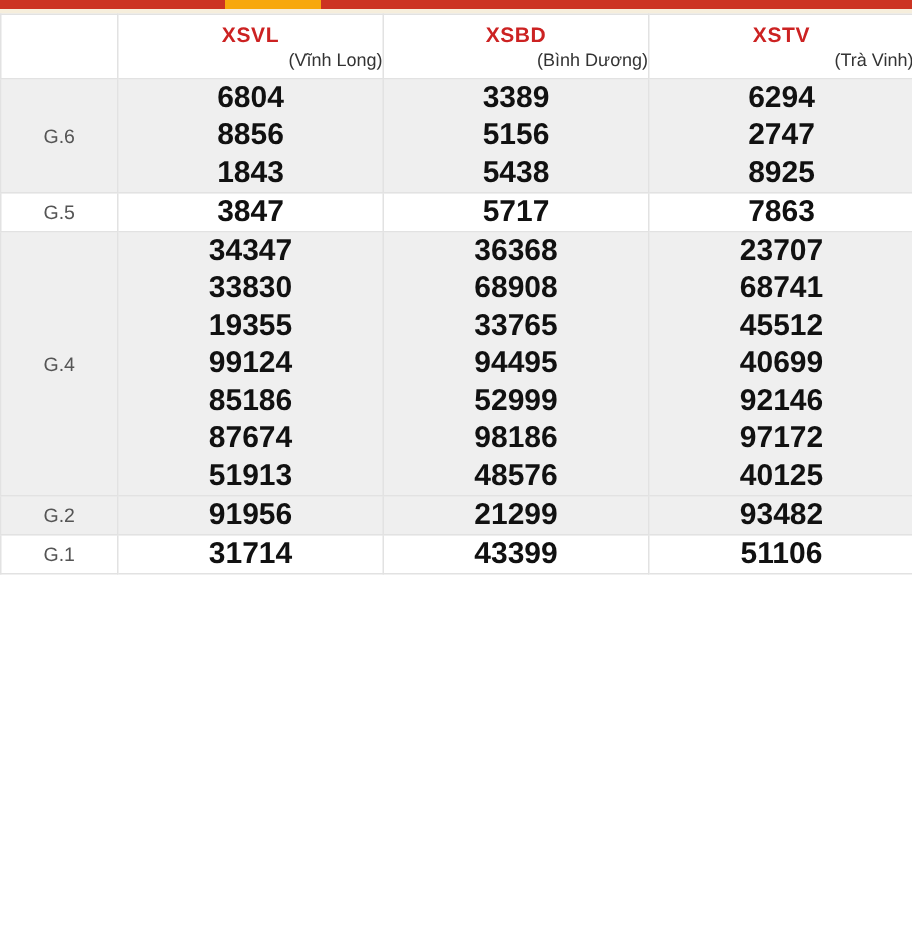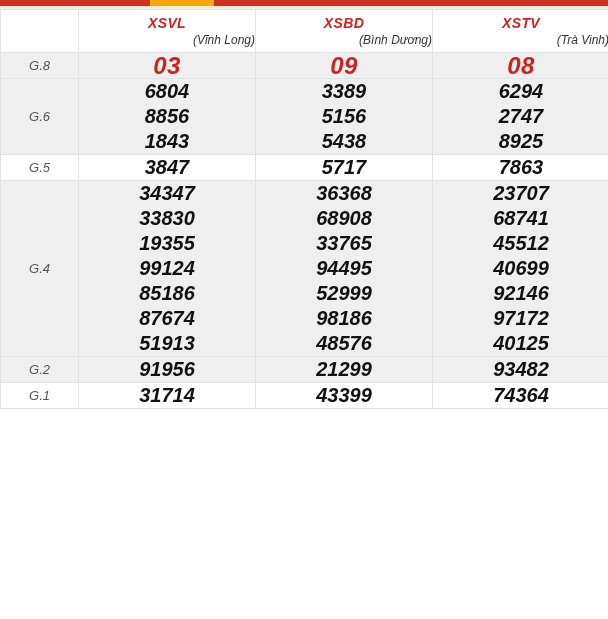--- a/index.html
+++ b/index.html
@@ -32,21 +32,20 @@
   .topbar-underline {
     width: 608px;
     height: 3px;
     background: #f6eedc;
   }
 
   
   .table-wrap {
     width: 556px;
     box-sizing: border-box;
-    font-style: italic;
   }
   table.results {
     width: 608px;
     border-collapse: collapse;
     table-layout: fixed;
   }
   table.results col.c-label  { width: 78px; }
   table.results col.c-prov   { width: 177px; }
 
   table.results th,
@@ -137,32 +136,20 @@
           <span class="prov-code">XSBD</span>
           <span class="prov-name">(Bình Dương)</span>
         </th>
         <th>
           <span class="prov-code">XSTV</span>
           <span class="prov-name">(Trà Vinh)</span>
         </th>
       </tr>
     </thead>
     <tbody>
-        <tr class="shade row-g8">
-          <td class="label">G.8</td>
-          <td class="vals">
-            <span class="num">03</span>
-          </td>
-          <td class="vals">
-            <span class="num">09</span>
-          </td>
-          <td class="vals">
-            <span class="num">08</span>
-          </td>
-        </tr>
         <tr class="shade row-g6">
           <td class="label">G.6</td>
           <td class="vals">
             <span class="num">6804</span>
             <span class="num">8856</span>
             <span class="num">1843</span>
           </td>
           <td class="vals">
             <span class="num">3389</span>
             <span class="num">5156</span>
@@ -230,18 +217,18 @@
         </tr>
         <tr class="plain row-g1">
           <td class="label">G.1</td>
           <td class="vals">
             <span class="num">31714</span>
           </td>
           <td class="vals">
             <span class="num">43399</span>
           </td>
           <td class="vals">
-            <span class="num">74364</span>
+            <span class="num">51106</span>
           </td>
         </tr>
       </tbody>
   </table>
 </div>
 
 </body></html>

